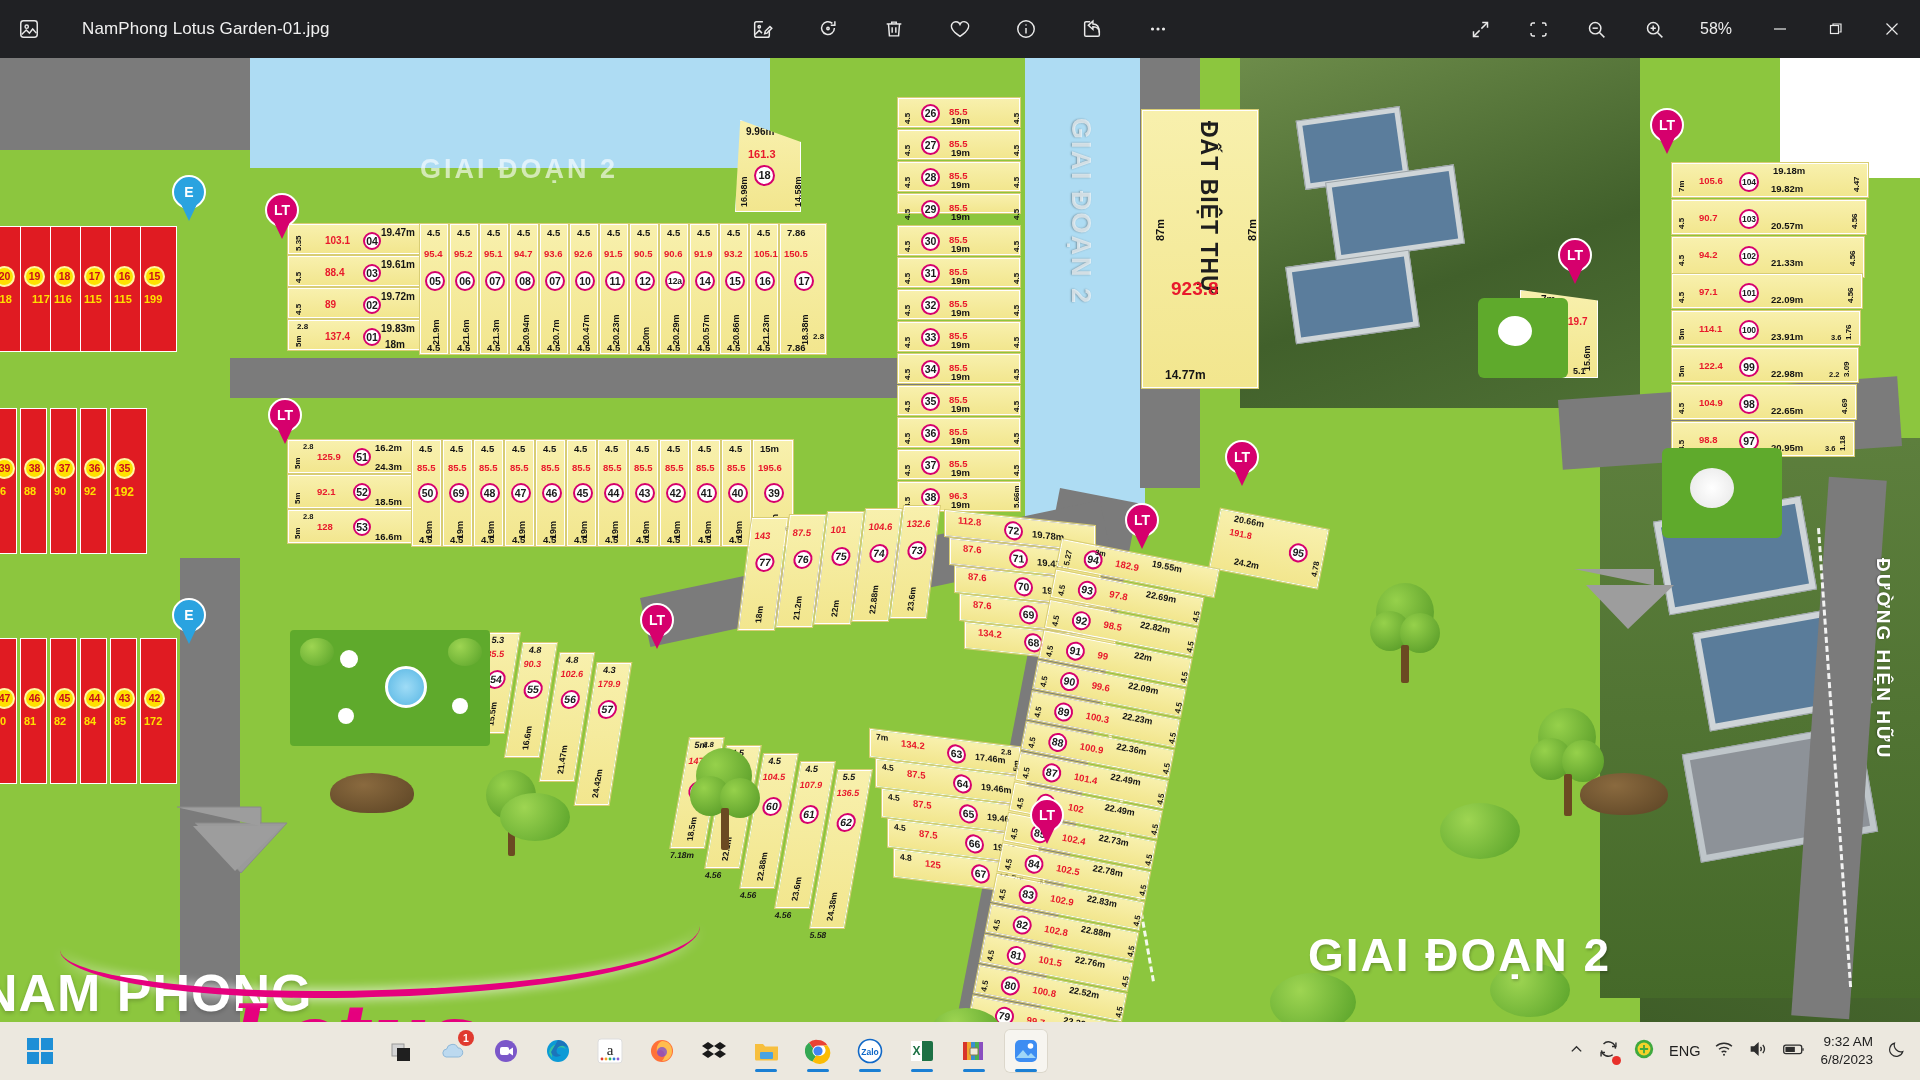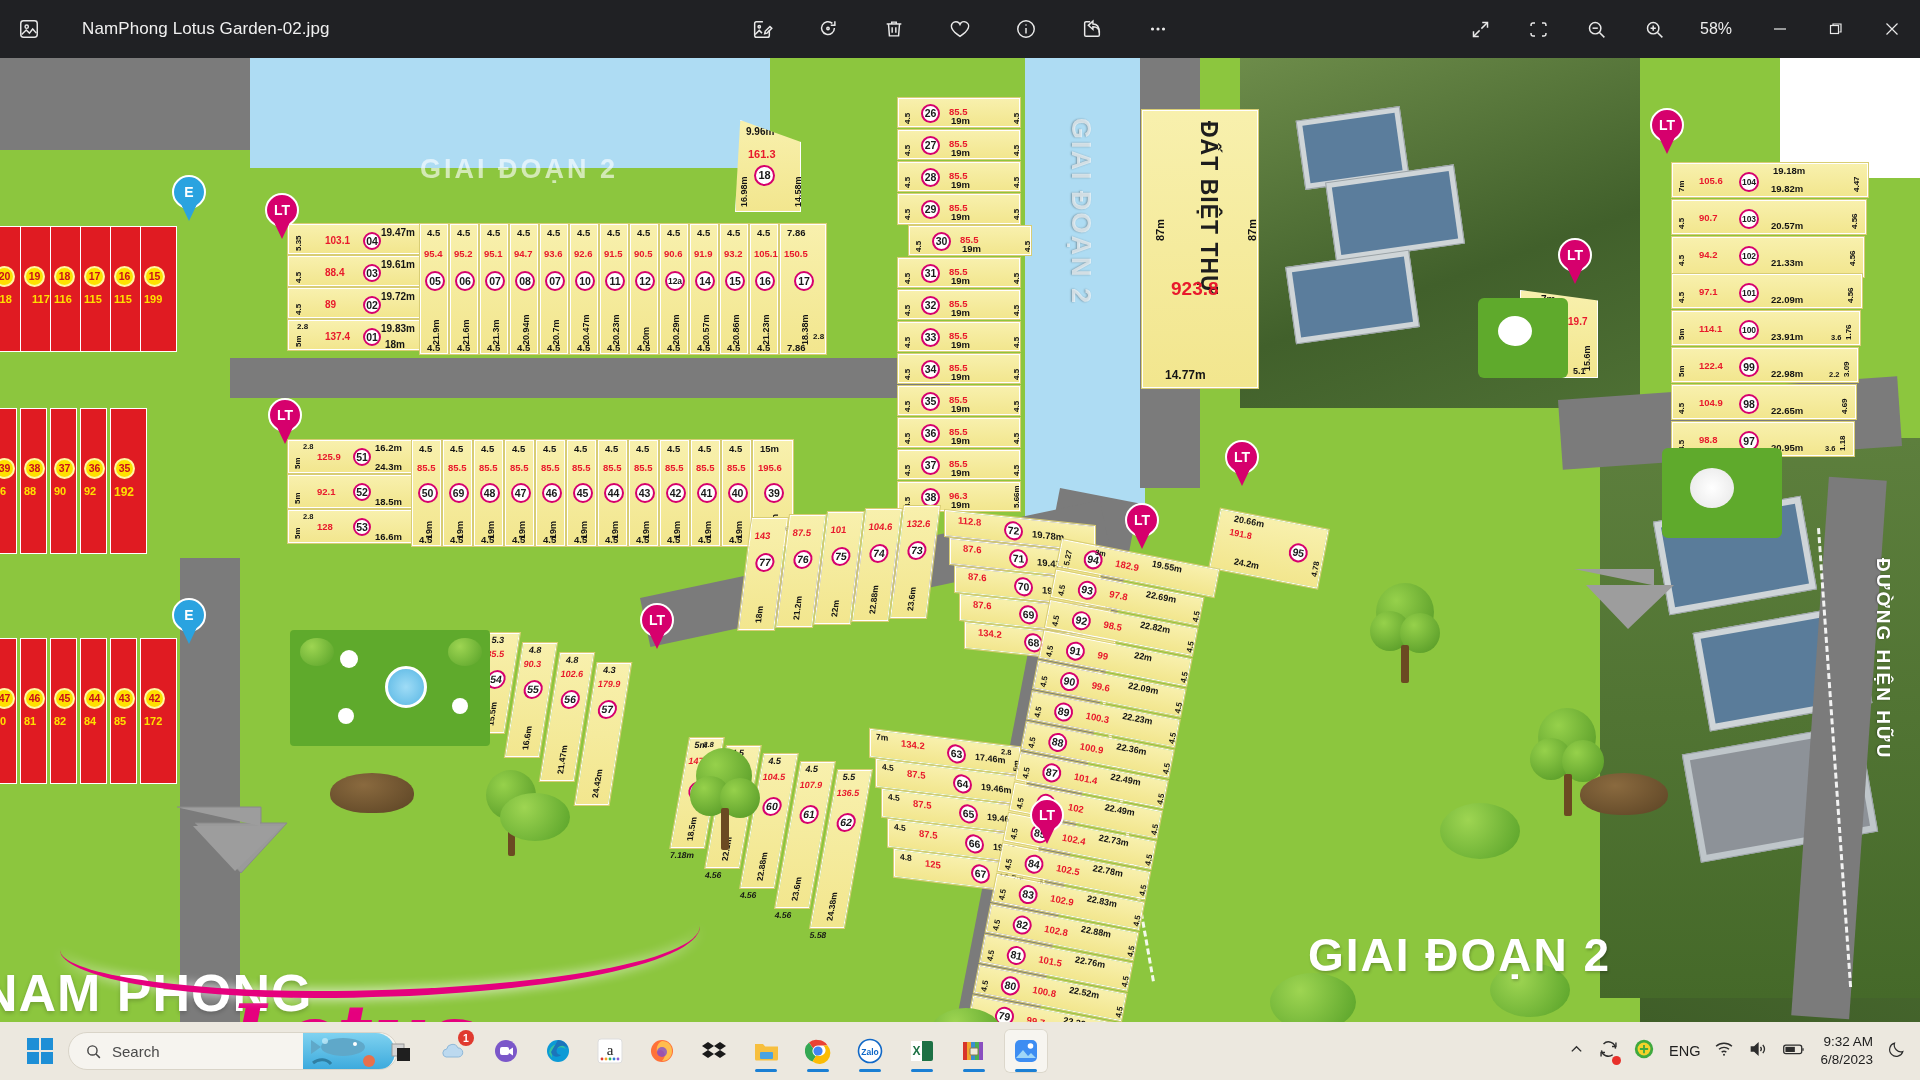--- a/index.html
+++ b/index.html
@@ -233,21 +233,21 @@
 <div id="titlebar">
 
   <div id="app-icon">
     <svg width="22" height="22" viewBox="0 0 24 24" fill="none" stroke="#e6e6e6" stroke-width="1.6">
       <rect x="3" y="3" width="18" height="18" rx="3"></rect>
       <circle cx="9.5" cy="9.5" r="1.8"></circle>
       <path d="M4 18l5-5 3.5 3.5L16 12l4 4.5"></path>
     </svg>
   </div>
 
-  <div id="doc-title">NamPhong Lotus Garden-02.jpg</div>
+  <div id="doc-title">NamPhong Lotus Garden-01.jpg</div>
 
   <div id="center-tools">
     <div class="tb-btn">
       <svg width="22" height="22" viewBox="0 0 24 24" fill="none" stroke="#e9e9e9" stroke-width="1.6">
         <path d="M20 13v6a2 2 0 0 1-2 2H6a2 2 0 0 1-2-2V6a2 2 0 0 1 2-2h7"></path>
         <circle cx="9" cy="9.5" r="1.3"></circle>
         <path d="M4.5 18l4.5-4.5 3 3"></path>
         <path d="M15.5 14.5l5.2-5.2 2 2-5.2 5.2-2.6.6z"></path>
       </svg>
     </div>
@@ -665,28 +665,28 @@
           <div class="dim v" style="left: 5px; top: 25px; font-size: 8px;">4.5</div>
           <div class="dim v" style="left: 114px; top: 25px; font-size: 8px;">4.5</div>
         </div>
         <div class="lot" style="left: 0px; top: 64px; width: 122px; height: 29px;">
           <div class="lot-num" style="left: 22px; top: 5px; width: 19px; height: 19px; font-size: 10.5px;">28</div>
           <div class="area" style="left: 50px; top: 8px; font-size: 9.5px;">85.5</div>
           <div class="dim" style="left: 52px; top: 17px; font-size: 9.5px;">19m</div>
           <div class="dim v" style="left: 5px; top: 25px; font-size: 8px;">4.5</div>
           <div class="dim v" style="left: 114px; top: 25px; font-size: 8px;">4.5</div>
         </div>
-        <div class="lot" style="left: 0px; top: 96px; width: 122px; height: 30px; padding-left: 34px;">
+        <div class="lot" style="left: 0px; top: 96px; width: 122px; height: 19px; padding-left: 34px;">
           <div class="lot-num" style="left: 22px; top: 5px; width: 19px; height: 19px; font-size: 10.5px;">29</div>
           <div class="area" style="left: 50px; top: 8px; font-size: 9.5px;">85.5</div>
           <div class="dim" style="left: 52px; top: 17px; font-size: 9.5px;">19m</div>
           <div class="dim v" style="left: 5px; top: 25px; font-size: 8px;">4.5</div>
           <div class="dim v" style="left: 114px; top: 25px; font-size: 8px;">4.5</div>
         </div>
-        <div class="lot" style="left: 11px; top: 128px; width: 122px; height: 29px; text-align: right;">
+        <div class="lot" style="left: 0px; top: 128px; width: 122px; height: 29px; text-align: right;">
           <div class="lot-num" style="left: 22px; top: 5px; width: 19px; height: 19px; font-size: 10.5px;">30</div>
           <div class="area" style="left: 50px; top: 8px; font-size: 9.5px;">85.5</div>
           <div class="dim" style="left: 52px; top: 17px; font-size: 9.5px;">19m</div>
           <div class="dim v" style="left: 5px; top: 25px; font-size: 8px;">4.5</div>
           <div class="dim v" style="left: 114px; top: 25px; font-size: 8px;">4.5</div>
         </div>
         <div class="lot" style="left: 0px; top: 160px; width: 122px; height: 29px;">
           <div class="lot-num" style="left: 22px; top: 5px; width: 19px; height: 19px; font-size: 10.5px;">31</div>
           <div class="area" style="left: 50px; top: 8px; font-size: 9.5px;">85.5</div>
           <div class="dim" style="left: 52px; top: 17px; font-size: 9.5px;">19m</div>
@@ -1280,37 +1280,20 @@
 
 <div id="taskbar">
   <div id="tb-left">
     <div id="winlogo">
       <svg width="26" height="26" viewBox="0 0 26 26">
         <rect x="0" y="0" width="12" height="12" fill="#1e8fd6"></rect>
         <rect x="14" y="0" width="12" height="12" fill="#1e8fd6"></rect>
         <rect x="0" y="14" width="12" height="12" fill="#1e8fd6"></rect>
         <rect x="14" y="14" width="12" height="12" fill="#1e8fd6"></rect>
       </svg>
-    </div>
-    <div id="searchbox">
-      <svg width="17" height="17" viewBox="0 0 24 24" fill="none" stroke="#444" stroke-width="2">
-        <circle cx="10.5" cy="10.5" r="6.5"></circle>
-          <path d="M15.5 15.5L21 21"></path>
-      </svg>
-      <span id="searchtext">Search</span>
-      <div id="searchfish">
-        <svg width="92" height="38" viewBox="0 0 92 38">
-          <ellipse cx="40" cy="14" rx="22" ry="9" fill="#5fa8c9"></ellipse>
-          <path d="M18 14l-10-7v14z" fill="#5fa8c9"></path>
-          <circle cx="52" cy="11" r="2" fill="#fff"></circle>
-          <path d="M10 30c6-5 14-4 18 1" stroke="#2f7fa3" stroke-width="3" fill="none"></path>
-          <circle cx="66" cy="28" r="6" fill="#e8704a"></circle>
-          <circle cx="22" cy="8" r="3" fill="#bfe9f7" opacity=".8"></circle>
-        </svg>
-      </div>
     </div>
   </div>
 
   <div style="position:absolute;left:380px;display:flex;align-items:center;gap:8px;">
     <div class="tbicon">
       <svg width="24" height="24" viewBox="0 0 24 24">
         <rect x="2" y="5" width="12" height="12" fill="#d4d4d4" stroke="#9a9a9a"></rect>
         <rect x="7" y="9" width="13" height="13" fill="#1f1f1f"></rect>
       </svg>
     </div>

